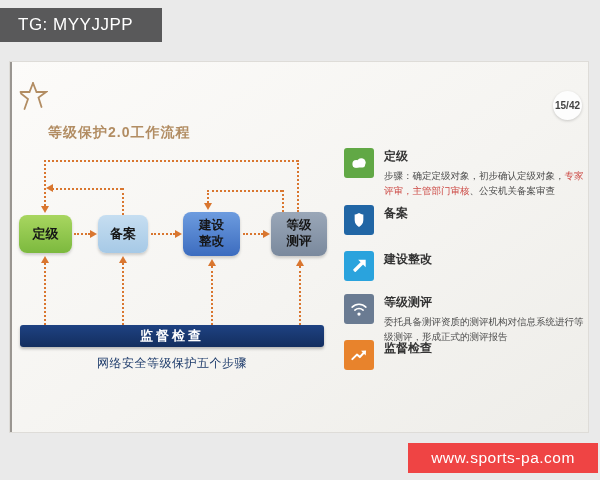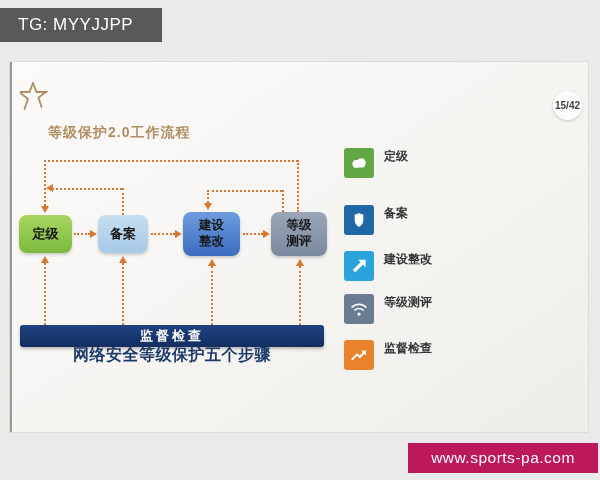--- a/index.html
+++ b/index.html
@@ -9,21 +9,21 @@
     font-family:"Liberation Sans","DejaVu Sans",sans-serif;
   }
   
   .tg-bar{
     position:absolute;left:0;top:8px;width:162px;height:34px;
     background:#59595a;color:#fff;display:flex;align-items:center;
     padding-left:18px;box-sizing:border-box;font-size:17px;letter-spacing:.5px;
   }
   .site-bar{
     position:absolute;left:408px;top:443px;width:190px;height:30px;
-    background:#be185d;color:#fff;display:flex;align-items:center;justify-content:center;
+    background:#ef4444;color:#fff;display:flex;align-items:center;justify-content:center;
     font-size:15.5px;letter-spacing:.5px;
   }
   
   .slide{
     position:absolute;left:10px;top:62px;width:578px;height:370px;
     background:linear-gradient(145deg,#fcfbf9 0%,#f5f4f1 55%,#eeede9 100%);
     border-left:2px solid #9a9691;box-shadow:0 0 0 1px #dedcd8;
     box-sizing:border-box;
   }
   .slide-title{
@@ -62,22 +62,22 @@
   .arr-u{border-left:4.5px solid transparent;border-right:4.5px solid transparent;border-bottom:7px solid #d9762f;}
   
   .sup-bar{
     position:absolute;left:8px;top:263px;width:304px;height:22px;border-radius:3px;
     background:linear-gradient(180deg,#1e4282,#132e5f);
     color:#fff;font-size:13px;font-weight:bold;letter-spacing:3px;
     display:flex;align-items:center;justify-content:center;
     box-shadow:0 2px 3px rgba(0,0,0,.25);
   }
   .caption{
-    position:absolute;left:8px;top:283px;width:304px;text-align:center;
-    font-size:16px;font-weight:bold;color:#1c3a6a;letter-spacing:.5px;
+    position:absolute;left:8px;top:293px;width:304px;text-align:center;
+    font-size:12px;font-weight:normal;color:#1c3a6a;letter-spacing:.5px;
   }
   
   .step{position:absolute;left:332px;display:flex;gap:10px;width:244px;}
   .sicon{
     width:30px;height:30px;border-radius:3px;flex:none;
     display:flex;align-items:center;justify-content:center;
   }
   .step h4{margin:0 0 3px 0;font-size:12px;color:#333;}
   .step p{margin:0;font-size:9.5px;color:#4c4c4c;line-height:1.6;width:200px;}
   .red{color:#cc4843;}
@@ -158,20 +158,21 @@
       <svg width="22" height="22" viewBox="0 0 24 24">
         <g fill="#fff">
           <circle cx="9" cy="13" r="4.2"></circle>
             <circle cx="14.5" cy="11.5" r="4.8"></circle>
           <rect x="5.5" y="12" width="13" height="5" rx="2.5"></rect>
         </g>
       </svg>
     </div>
     <div>
       <h4>定级</h4>
+      <p><span>步骤：确定定级对象，初步确认定级对象，</span><span class="red">专家评审，主管部门审核</span><span>、公安机关备案审查</span></p>
     </div>
   </div>
 
   <div class="step" id="step2">
     <div class="sicon c2">
       <svg width="20" height="20" viewBox="0 0 24 24">
         <path fill="#fff" d="M12 3.5 C14.6 4.8 16.6 5.2 17.2 5.3 V12 C17.2 16.2 14.8 18.8 12 20.3 C9.2 18.8 6.8 16.2 6.8 12 V5.3 C7.4 5.2 9.4 4.8 12 3.5 Z"></path>
       </svg>
     </div>
     <div>
@@ -198,20 +199,21 @@
       <svg width="22" height="22" viewBox="0 0 24 24">
         <g fill="none" stroke="#fff" stroke-width="1.7" stroke-linecap="round">
           <path d="M4.5 10 a10.5 10.5 0 0 1 15 0"></path>
           <path d="M7.5 13.2 a6.5 6.5 0 0 1 9 0"></path>
         </g>
         <circle cx="12" cy="17.5" r="1.8" fill="#fff"></circle>
       </svg>
     </div>
     <div>
       <h4>等级测评</h4>
+      <p>委托具备测评资质的测评机构对信息系统进行等级测评，形成正式的测评报告</p>
     </div>
   </div>
 
   <div class="step" id="step5">
     <div class="sicon c5">
       <svg width="20" height="20" viewBox="0 0 24 24">
         <polyline points="4,17 9.5,11.5 13,14.5 18,9" fill="none" stroke="#fff" stroke-width="2.4" stroke-linecap="round" stroke-linejoin="round"></polyline>
         <polygon points="14.5,7 20.5,6.5 20,12.5" fill="#fff"></polygon>
       </svg>
     </div>

